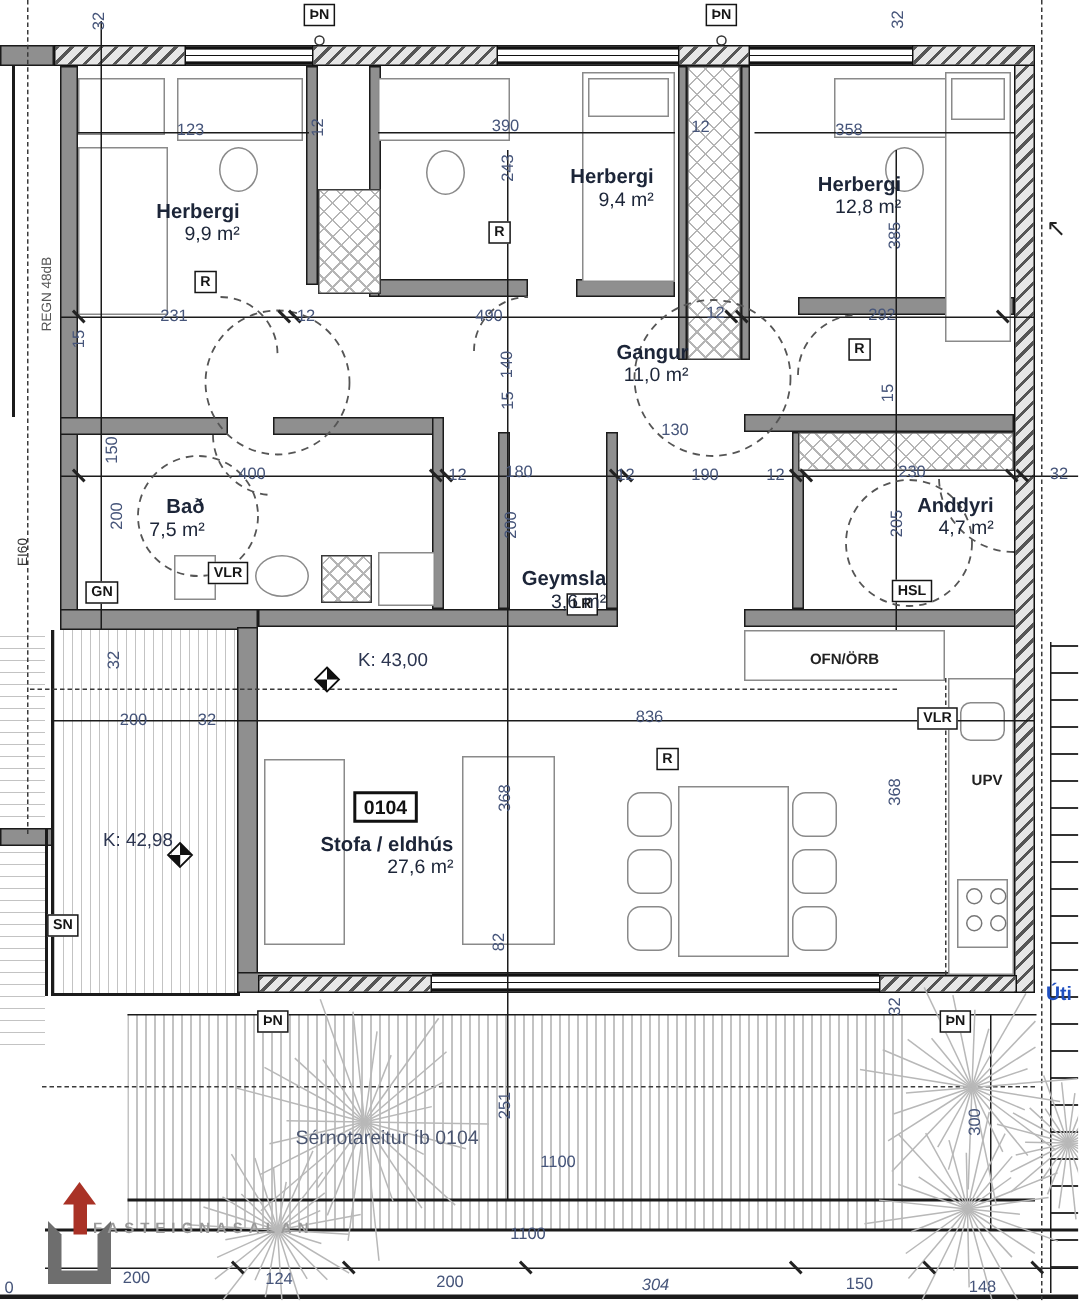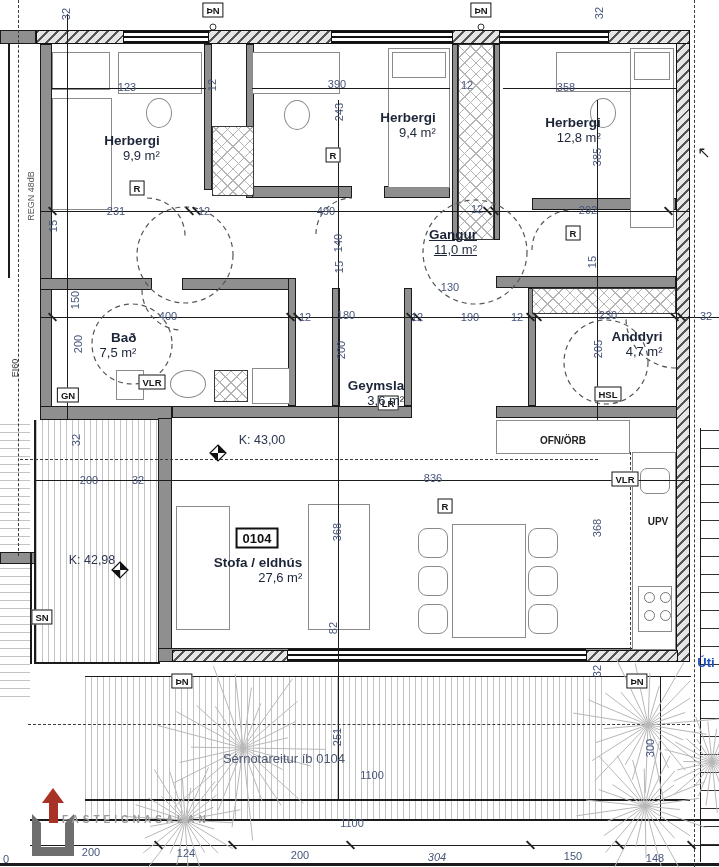--- a/index.html
+++ b/index.html
@@ -382,38 +382,38 @@
       <div class="tag" style="left: 445px; top: 506px;">R</div>
       <div class="tag" style="left: 152px; top: 382px;">VLR</div>
       <div class="tag" style="left: 625px; top: 479px;">VLR</div>
       <div class="tag" style="left: 68px; top: 395px;">GN</div>
       <div class="tag" style="left: 42px; top: 617px;">SN</div>
       <div class="tag" style="left: 388px; top: 403px;">LR</div>
       <div class="tag" style="left: 608px; top: 394px;">HSL</div>
       <div class="txt" style="left: 563px; top: 440px; font-size: 10px; color: rgb(34, 34, 34); font-weight: bold;">OFN/ÖRB</div>
       <div class="txt" style="left: 658px; top: 521px; font-size: 10px; color: rgb(34, 34, 34); font-weight: bold;">UPV</div>
       <div class="txt" style="left: 706px; top: 662px; font-size: 13px; color: rgb(31, 79, 192); font-weight: bold;">Úti</div>
-      <div class="txt" style="left: 284px; top: 758px; font-size: 13px; color: rgb(74, 85, 112);">Sérnotareitur íb 0104</div>
+      <div class="txt" style="left: 258px; top: 758px; font-size: 13px; color: rgb(74, 85, 112);">Sérnotareitur íb 0104</div>
       <div class="txt rot" style="left: 31px; top: 196px; font-size: 9px; color: rgb(85, 85, 85);">REGN 48dB</div>
       <div class="txt rot" style="left: 15px; top: 368px; font-size: 9px; color: rgb(51, 51, 51);">EI60</div>
       <div class="lvl" style="left: 262px; top: 440px;">K: 43,00</div>
       <div class="lvl" style="left: 92px; top: 560px;">K: 42,98</div>
       <div class="room" style="left: 132px; top: 148px;">
         <div class="nm">Herbergi</div>
         <div class="ar">9,9 m²</div>
       </div>
       <div class="room" style="left: 408px; top: 125px;">
         <div class="nm">Herbergi</div>
         <div class="ar">9,4 m²</div>
       </div>
       <div class="room" style="left: 573px; top: 130px;">
         <div class="nm">Herbergi</div>
         <div class="ar">12,8 m²</div>
       </div>
-      <div class="room" style="left: 453px; top: 242px; text-decoration: underline;">
+      <div class="room" style="left: 435px; top: 242px;">
         <div class="nm">Gangur</div>
         <div class="ar">11,0 m²</div>
       </div>
       <div class="room" style="left: 118px; top: 345px;">
         <div class="nm">Bað</div>
         <div class="ar">7,5 m²</div>
       </div>
       <div class="room" style="left: 376px; top: 361px; margin-top: 32px;">
         <div class="nm">Geymsla</div>
         <div class="ar">3,6 m²</div>

